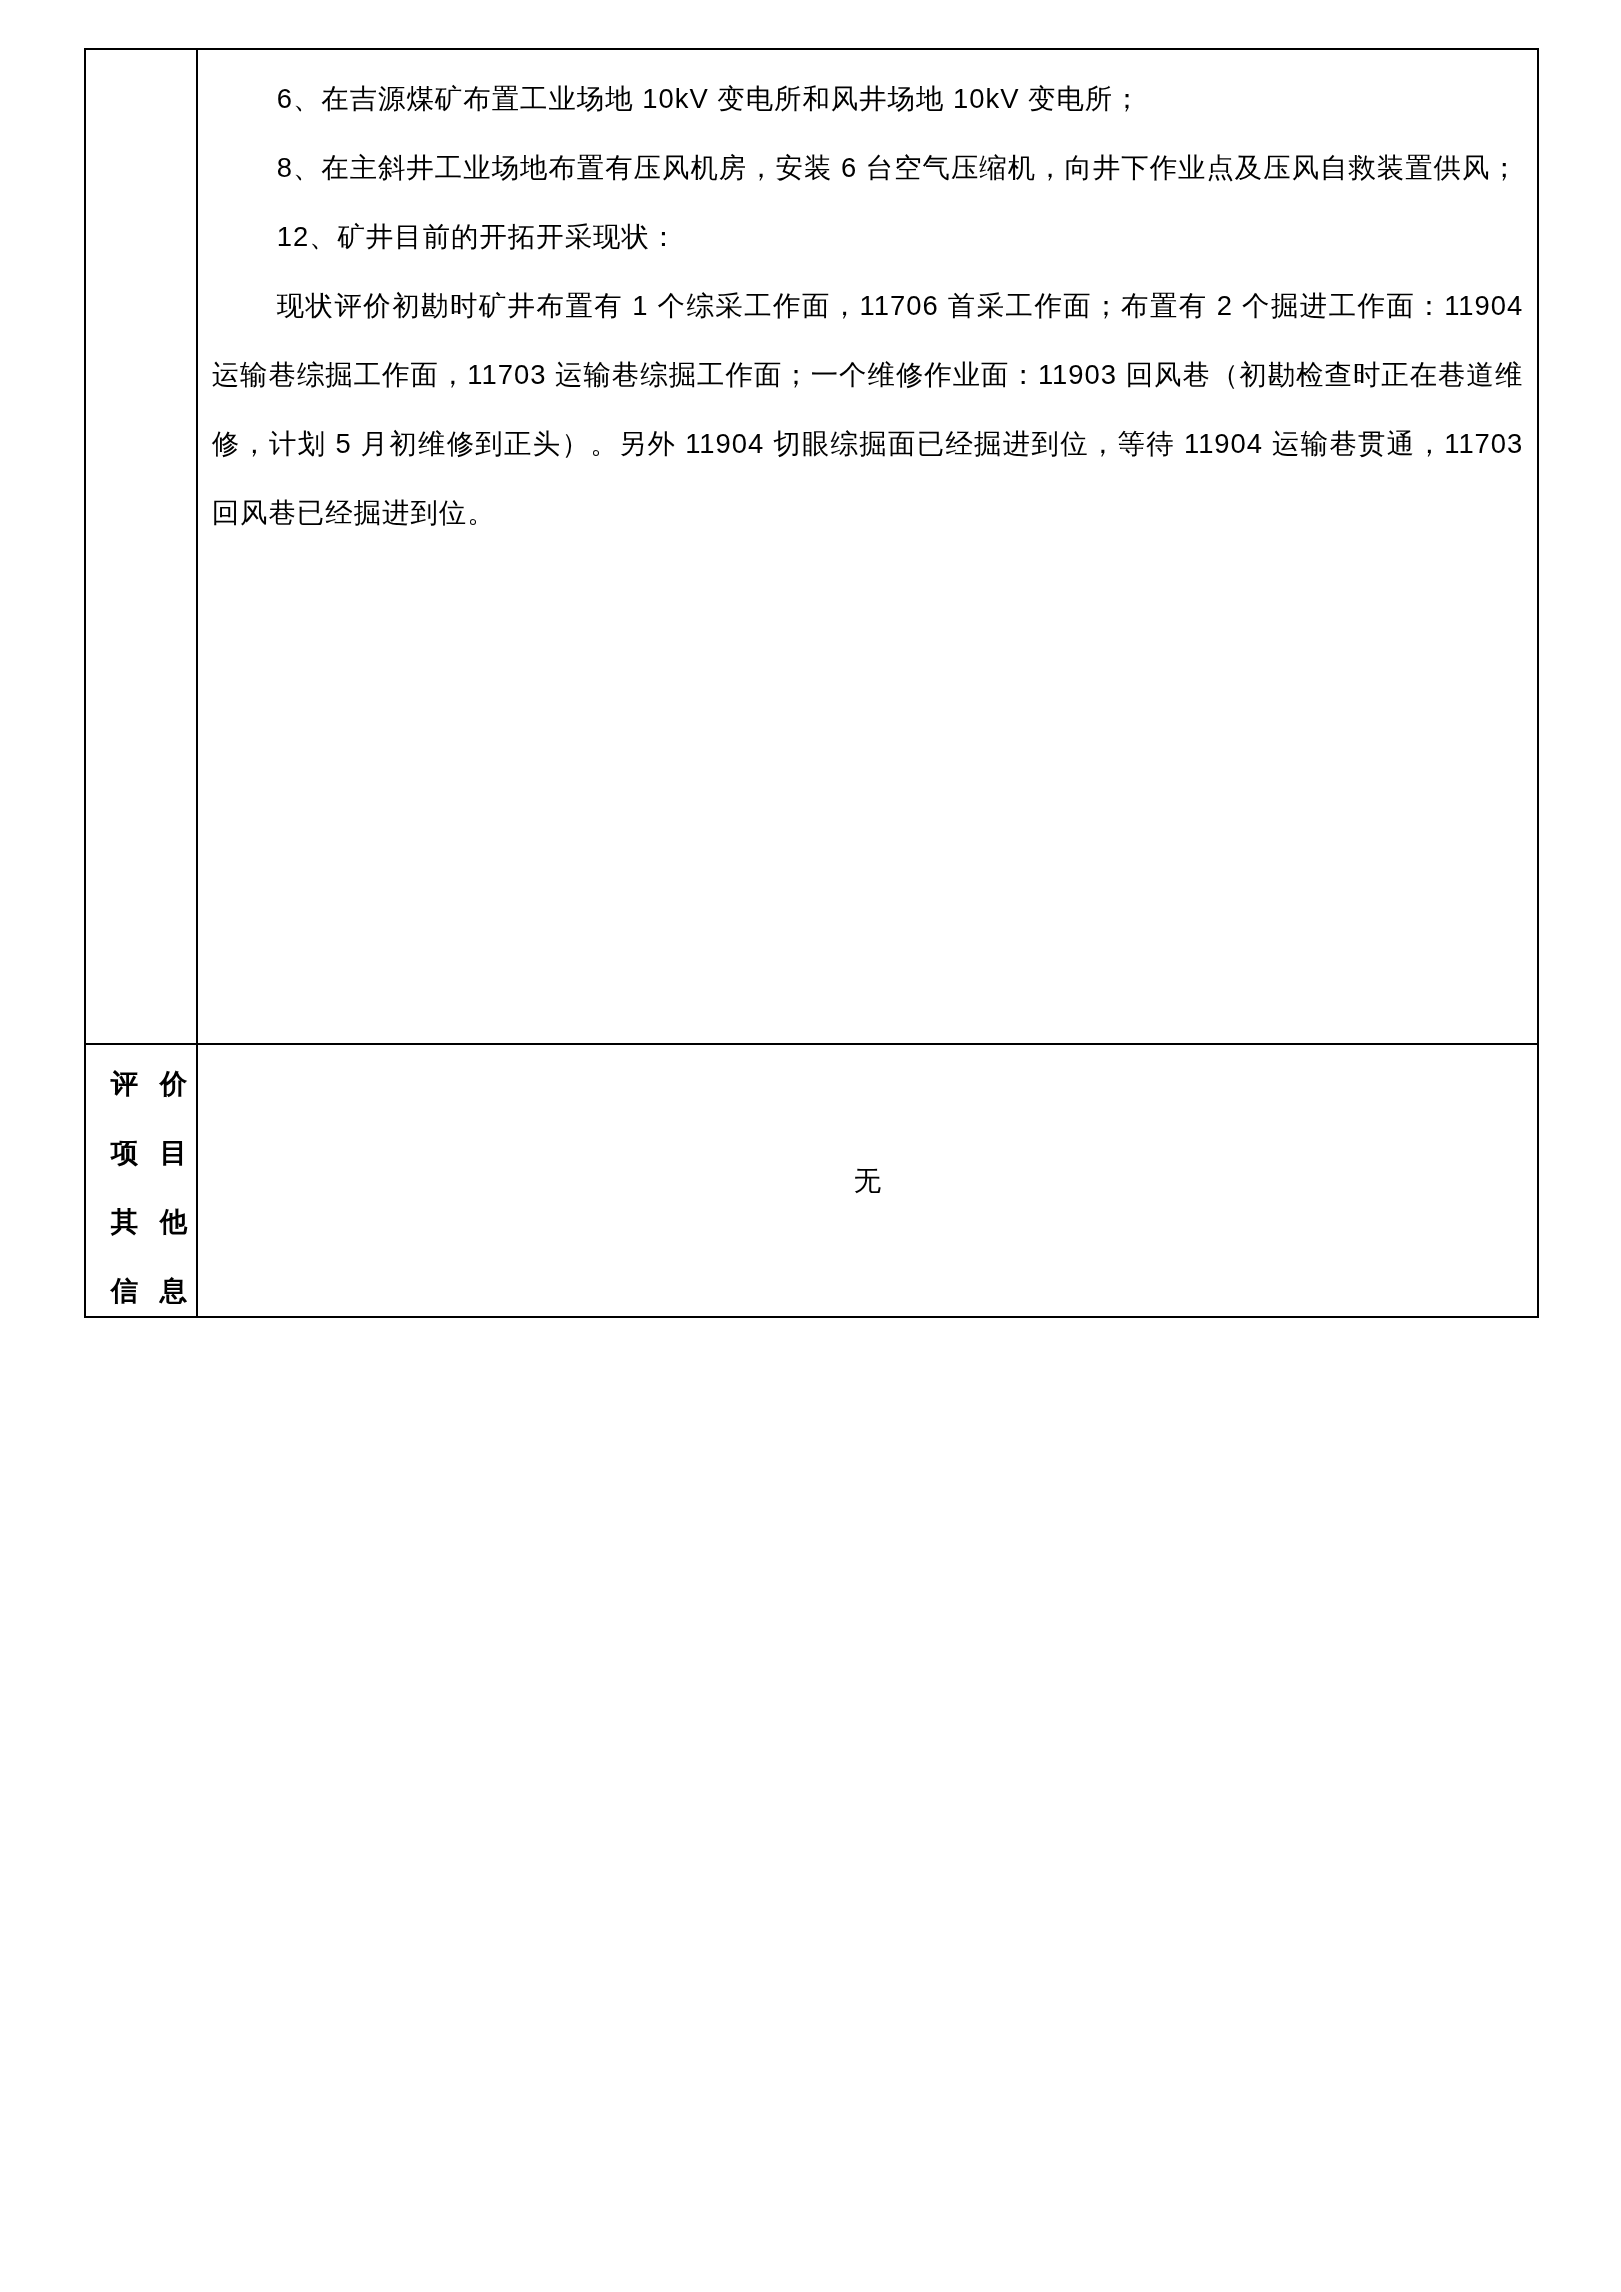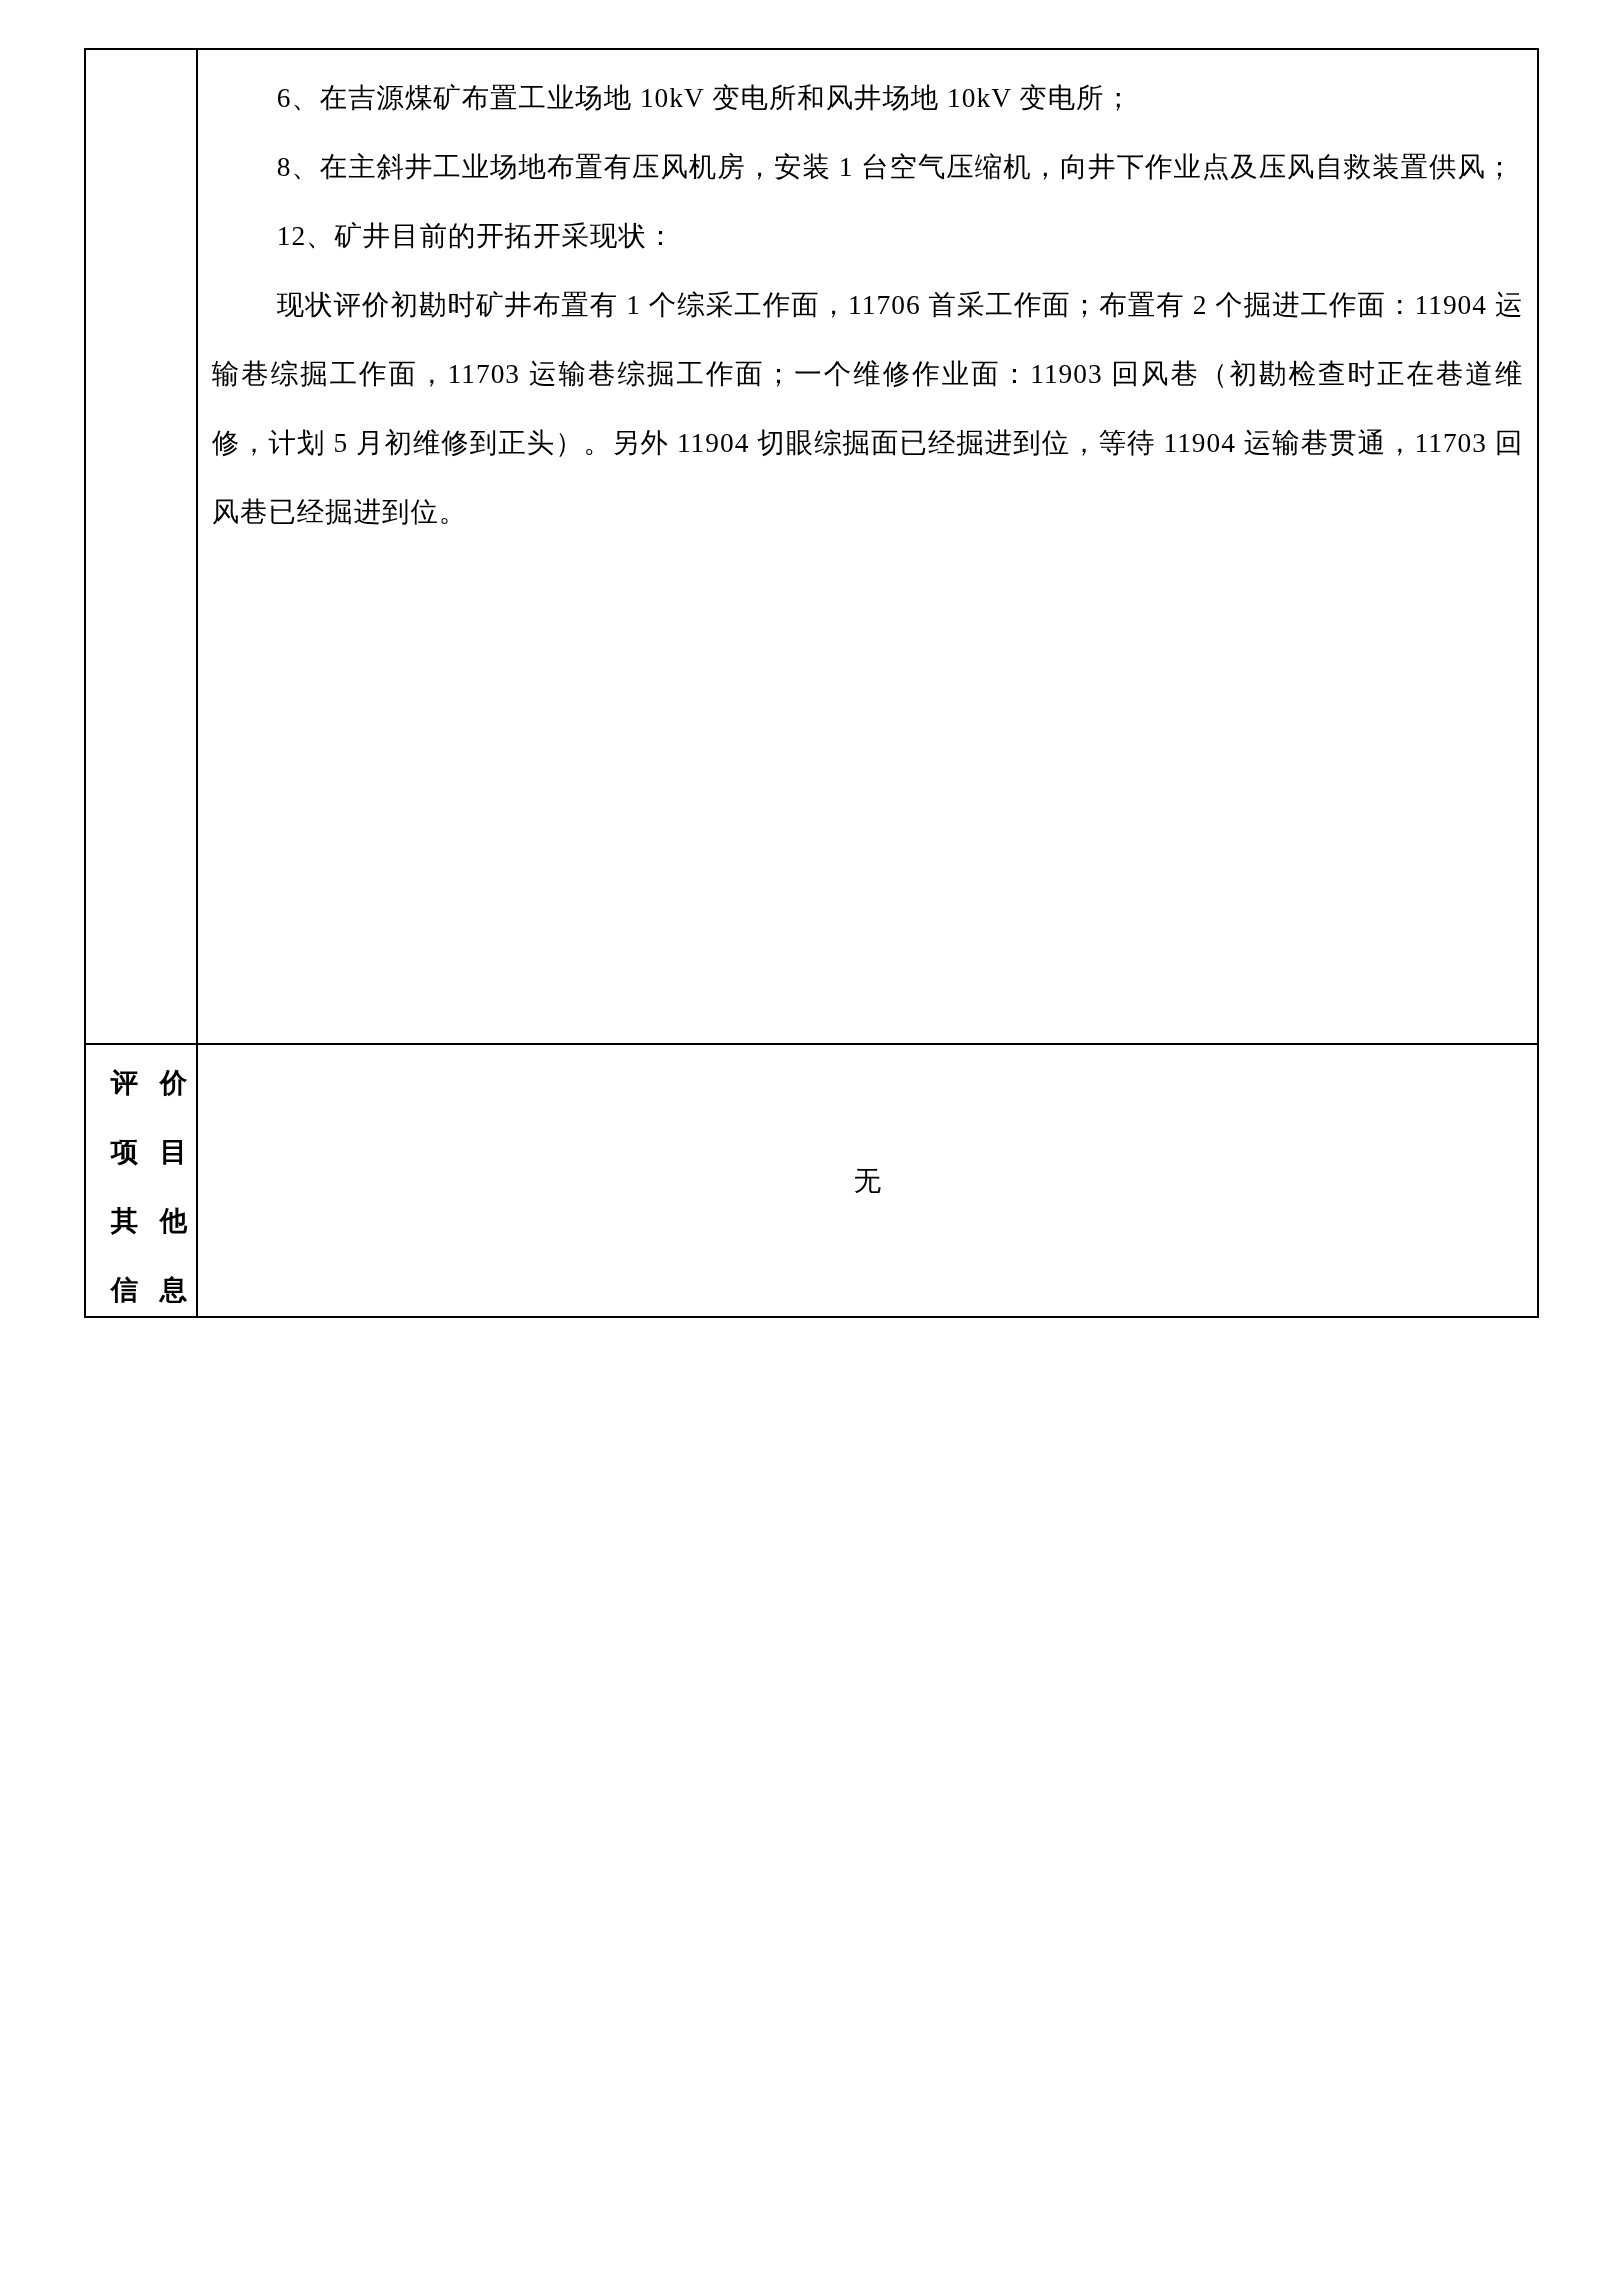--- a/index.html
+++ b/index.html
@@ -5,21 +5,21 @@
   html, body {
     margin: 0;
     padding: 0;
     background: #ffffff;
   }
   .page {
     position: relative;
     width: 1462px;
     height: 2293px;
     background: #ffffff;
-    font-family: Liberation Serif, serif;
+    font-family: Liberation Sans, sans-serif;
     color: #000000;
   }
   .doc-table {
     position: absolute;
     left: 84px;
     top: 48px;
     width: 1455px;
     height: 1270px;
     box-sizing: border-box;
     border: 2.9px solid #000000;
@@ -74,21 +74,21 @@
 </head>
 <body>
 
 <div class="page">
   <div class="doc-table">
 
     <div class="cell cell-empty"></div>
 
     <div class="cell cell-main">
       <p>6、在吉源煤矿布置工业场地 10kV 变电所和风井场地 10kV 变电所；</p>
-      <p>8、在主斜井工业场地布置有压风机房，安装 1 台空气压缩机，向井下作业点及压风自救装置供风；</p>
+      <p>8、在主斜井工业场地布置有压风机房，安装 6 台空气压缩机，向井下作业点及压风自救装置供风；</p>
       <p>12、矿井目前的开拓开采现状：</p>
       <p>现状评价初勘时矿井布置有 1 个综采工作面，11706 首采工作面；布置有 2 个掘进工作面：11904 运输巷综掘工作面，11703 运输巷综掘工作面；一个维修作业面：11903 回风巷（初勘检查时正在巷道维修，计划 5 月初维修到正头）。另外 11904 切眼综掘面已经掘进到位，等待 11904 运输巷贯通，11703 回风巷已经掘进到位。</p>
     </div>
 
     <div class="cell cell-header">
       <div class="hdr-line">
         <span>评价</span>
       </div>
       <div class="hdr-line">
         <span>项目</span>

